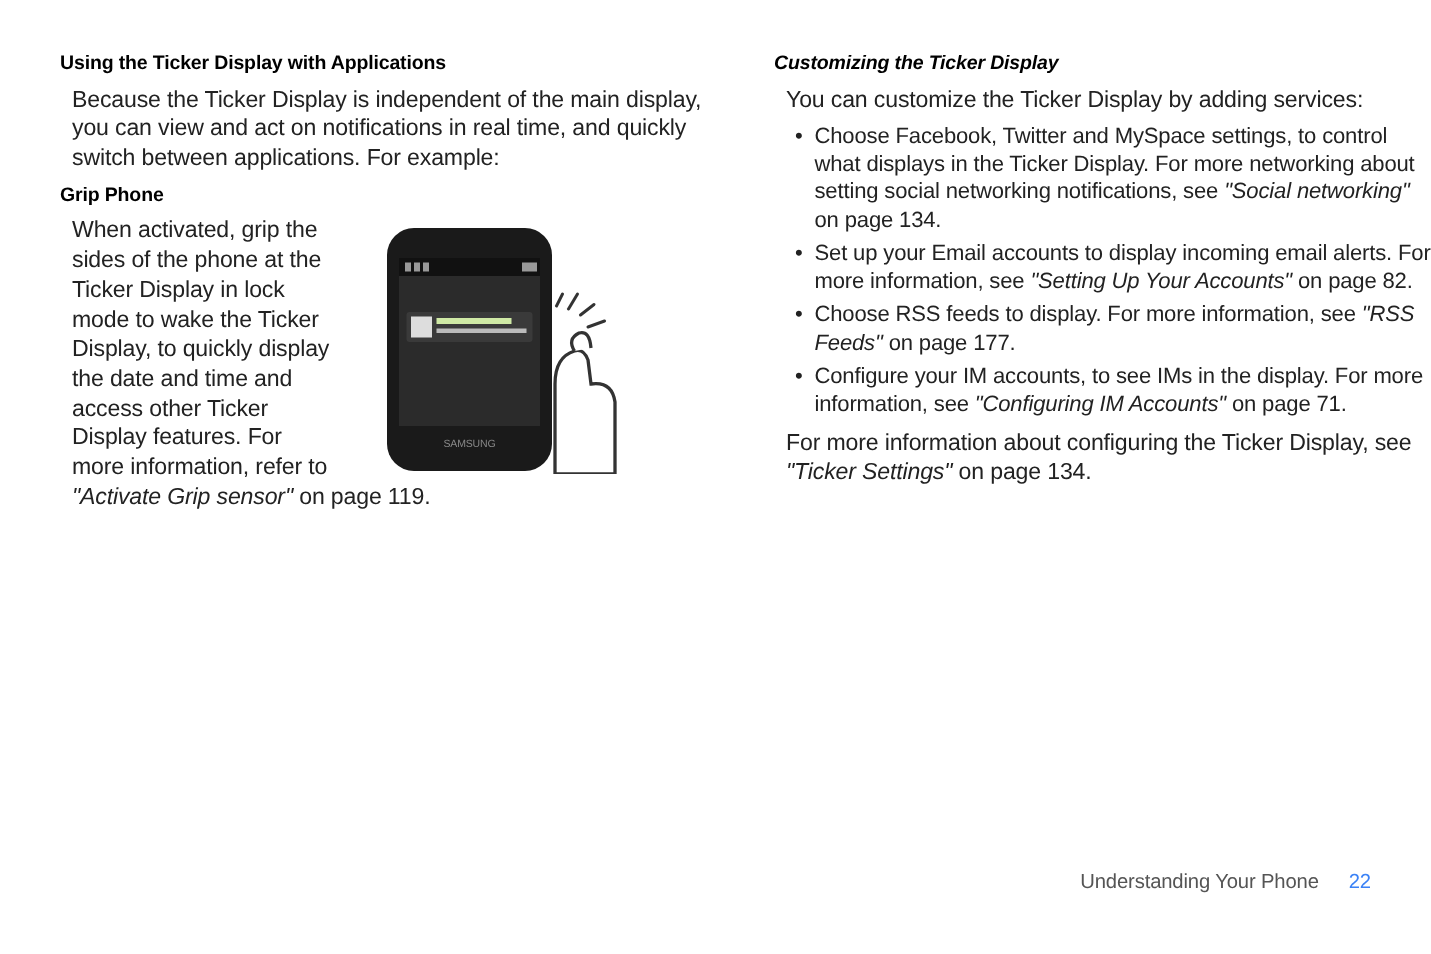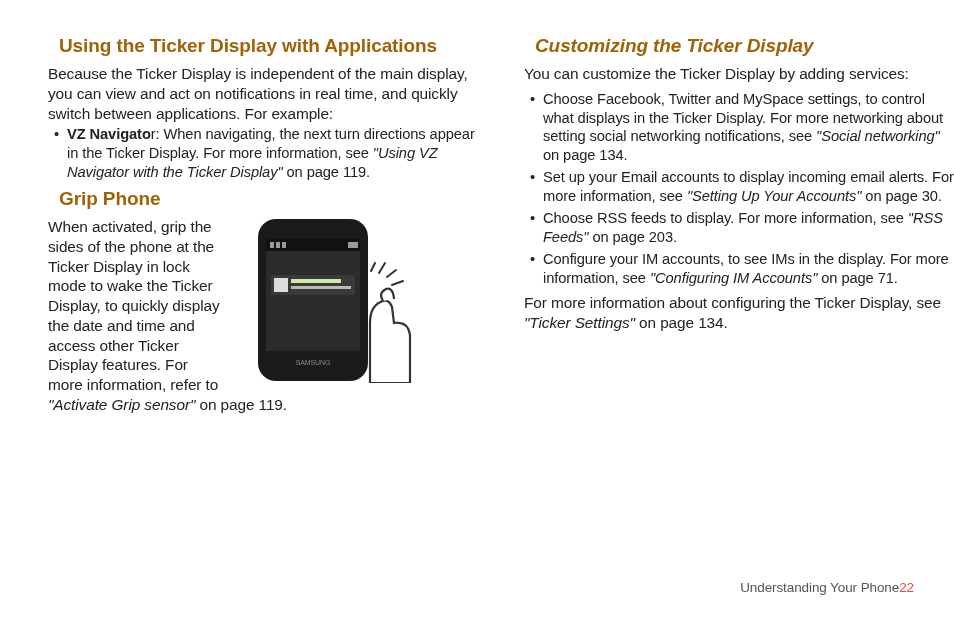--- a/index.html
+++ b/index.html
@@ -18,61 +18,58 @@
   }
   .page {
     display: flex;
     padding: 34px 40px 0 40px;
     gap: 36px;
   }
   .col { flex: 1 1 0; min-width: 0; }
   .col-l { flex: 0 0 440px; }
   .col-r { flex: 0 0 442px; }
   .h-blue {
-    color: #a16207;
+    color: #000000;
     font-weight: 700;
-    font-size: 19px;
+    font-size: 13px;
     margin-bottom: 6px;
-    margin-left: 19px;
   }
   .h-blue.italic { font-style: italic; }
   .para { margin: 0 0 0 8px; }
   .para-r { margin: 0 0 6px 8px; }
   ul.bul { list-style: none; margin: 2px 0 6px 18px; }
   ul.bul > li { position: relative; padding-left: 9px; margin-bottom: 4px; font-size: 14.7px; line-height: 1.26; }
   ul.bul > li::before { content: "•"; position: absolute; left: -4px; top: 0; }
-  .grip-row { display: flex; align-items: flex-start; gap: 14px; margin: 4px 0 0 8px; }
+  .grip-row { display: flex; align-items: flex-end; gap: 14px; margin: 4px 0 0 8px; }
   .grip-text { flex: 0 0 176px; }
   .grip-img { flex: 0 0 auto; margin-top: -4px; }
   .grip-after { margin-left: 8px; }
   .footer {
     position: absolute;
     right: 40px;
     bottom: 40px;
     font-size: 13.5px;
     color: #555;
     display: flex;
+    gap: 20px;
     align-items: baseline;
   }
-  .footer .pn { color: #ef4444; }
+  .footer .pn { color: #3b82f6; }
   .bold { font-weight: 700; }
   em.q { font-style: italic; }
 </style>
 </head>
 <body>
 
 <div class="page">
 
   <div class="col col-l">
     <div class="h-blue">Using the Ticker Display with Applications</div>
     <p class="para">Because the Ticker Display is independent of the main display, you can view and act on notifications in real time, and quickly switch between applications. For example:</p>
     <ul class="bul">
-      <li>
-        <span class="bold">VZ Navigato</span><span>r: When navigating, the next turn directions appear in the Ticker Display. For more information, see </span><em class="q">"Using VZ Navigator with the Ticker Display"</em><span> on page 119.</span>
-      </li>
     </ul>
 
     <div class="h-blue">Grip Phone</div>
 
     <div class="grip-row">
       <div class="grip-text">When activated, grip the sides of the phone at the Ticker Display in lock mode to wake the Ticker Display, to quickly display the date and time and access other Ticker Display features. For more information, refer to</div>
       <div class="grip-img">
         <svg width="200" height="170" viewBox="0 0 200 170">
 
           <rect x="20" y="6" rx="18" ry="18" width="110" height="162" fill="#1a1a1a"></rect>
@@ -110,24 +107,24 @@
   </div>
 
   <div class="col col-r">
     <div class="h-blue italic">Customizing the Ticker Display</div>
     <p class="para-r">You can customize the Ticker Display by adding services:</p>
     <ul class="bul">
       <li>
         <span>Choose Facebook, Twitter and MySpace settings, to control what displays in the Ticker Display.  For more networking about setting social networking notifications, see </span><em class="q">"Social networking"</em><span> on page 134.</span>
       </li>
       <li>
-        <span>Set up your Email accounts to display incoming email alerts. For more information, see </span><em class="q">"Setting Up Your Accounts"</em><span> on page 30.</span>
+        <span>Set up your Email accounts to display incoming email alerts. For more information, see </span><em class="q">"Setting Up Your Accounts"</em><span> on page 82.</span>
       </li>
       <li>
-        <span>Choose RSS feeds to display. For more information, see </span><em class="q">"RSS Feeds"</em><span> on page 203.</span>
+        <span>Choose RSS feeds to display. For more information, see </span><em class="q">"RSS Feeds"</em><span> on page 177.</span>
       </li>
       <li>
         <span>Configure your IM accounts, to see IMs in the display. For more information, see </span><em class="q">"Configuring IM Accounts"</em><span> on page 71.</span>
       </li>
     </ul>
     <p class="para-r">
       <span>For more information about configuring the Ticker Display, see </span><em class="q">"Ticker Settings"</em><span> on page 134.</span>
     </p>
   </div>
 

